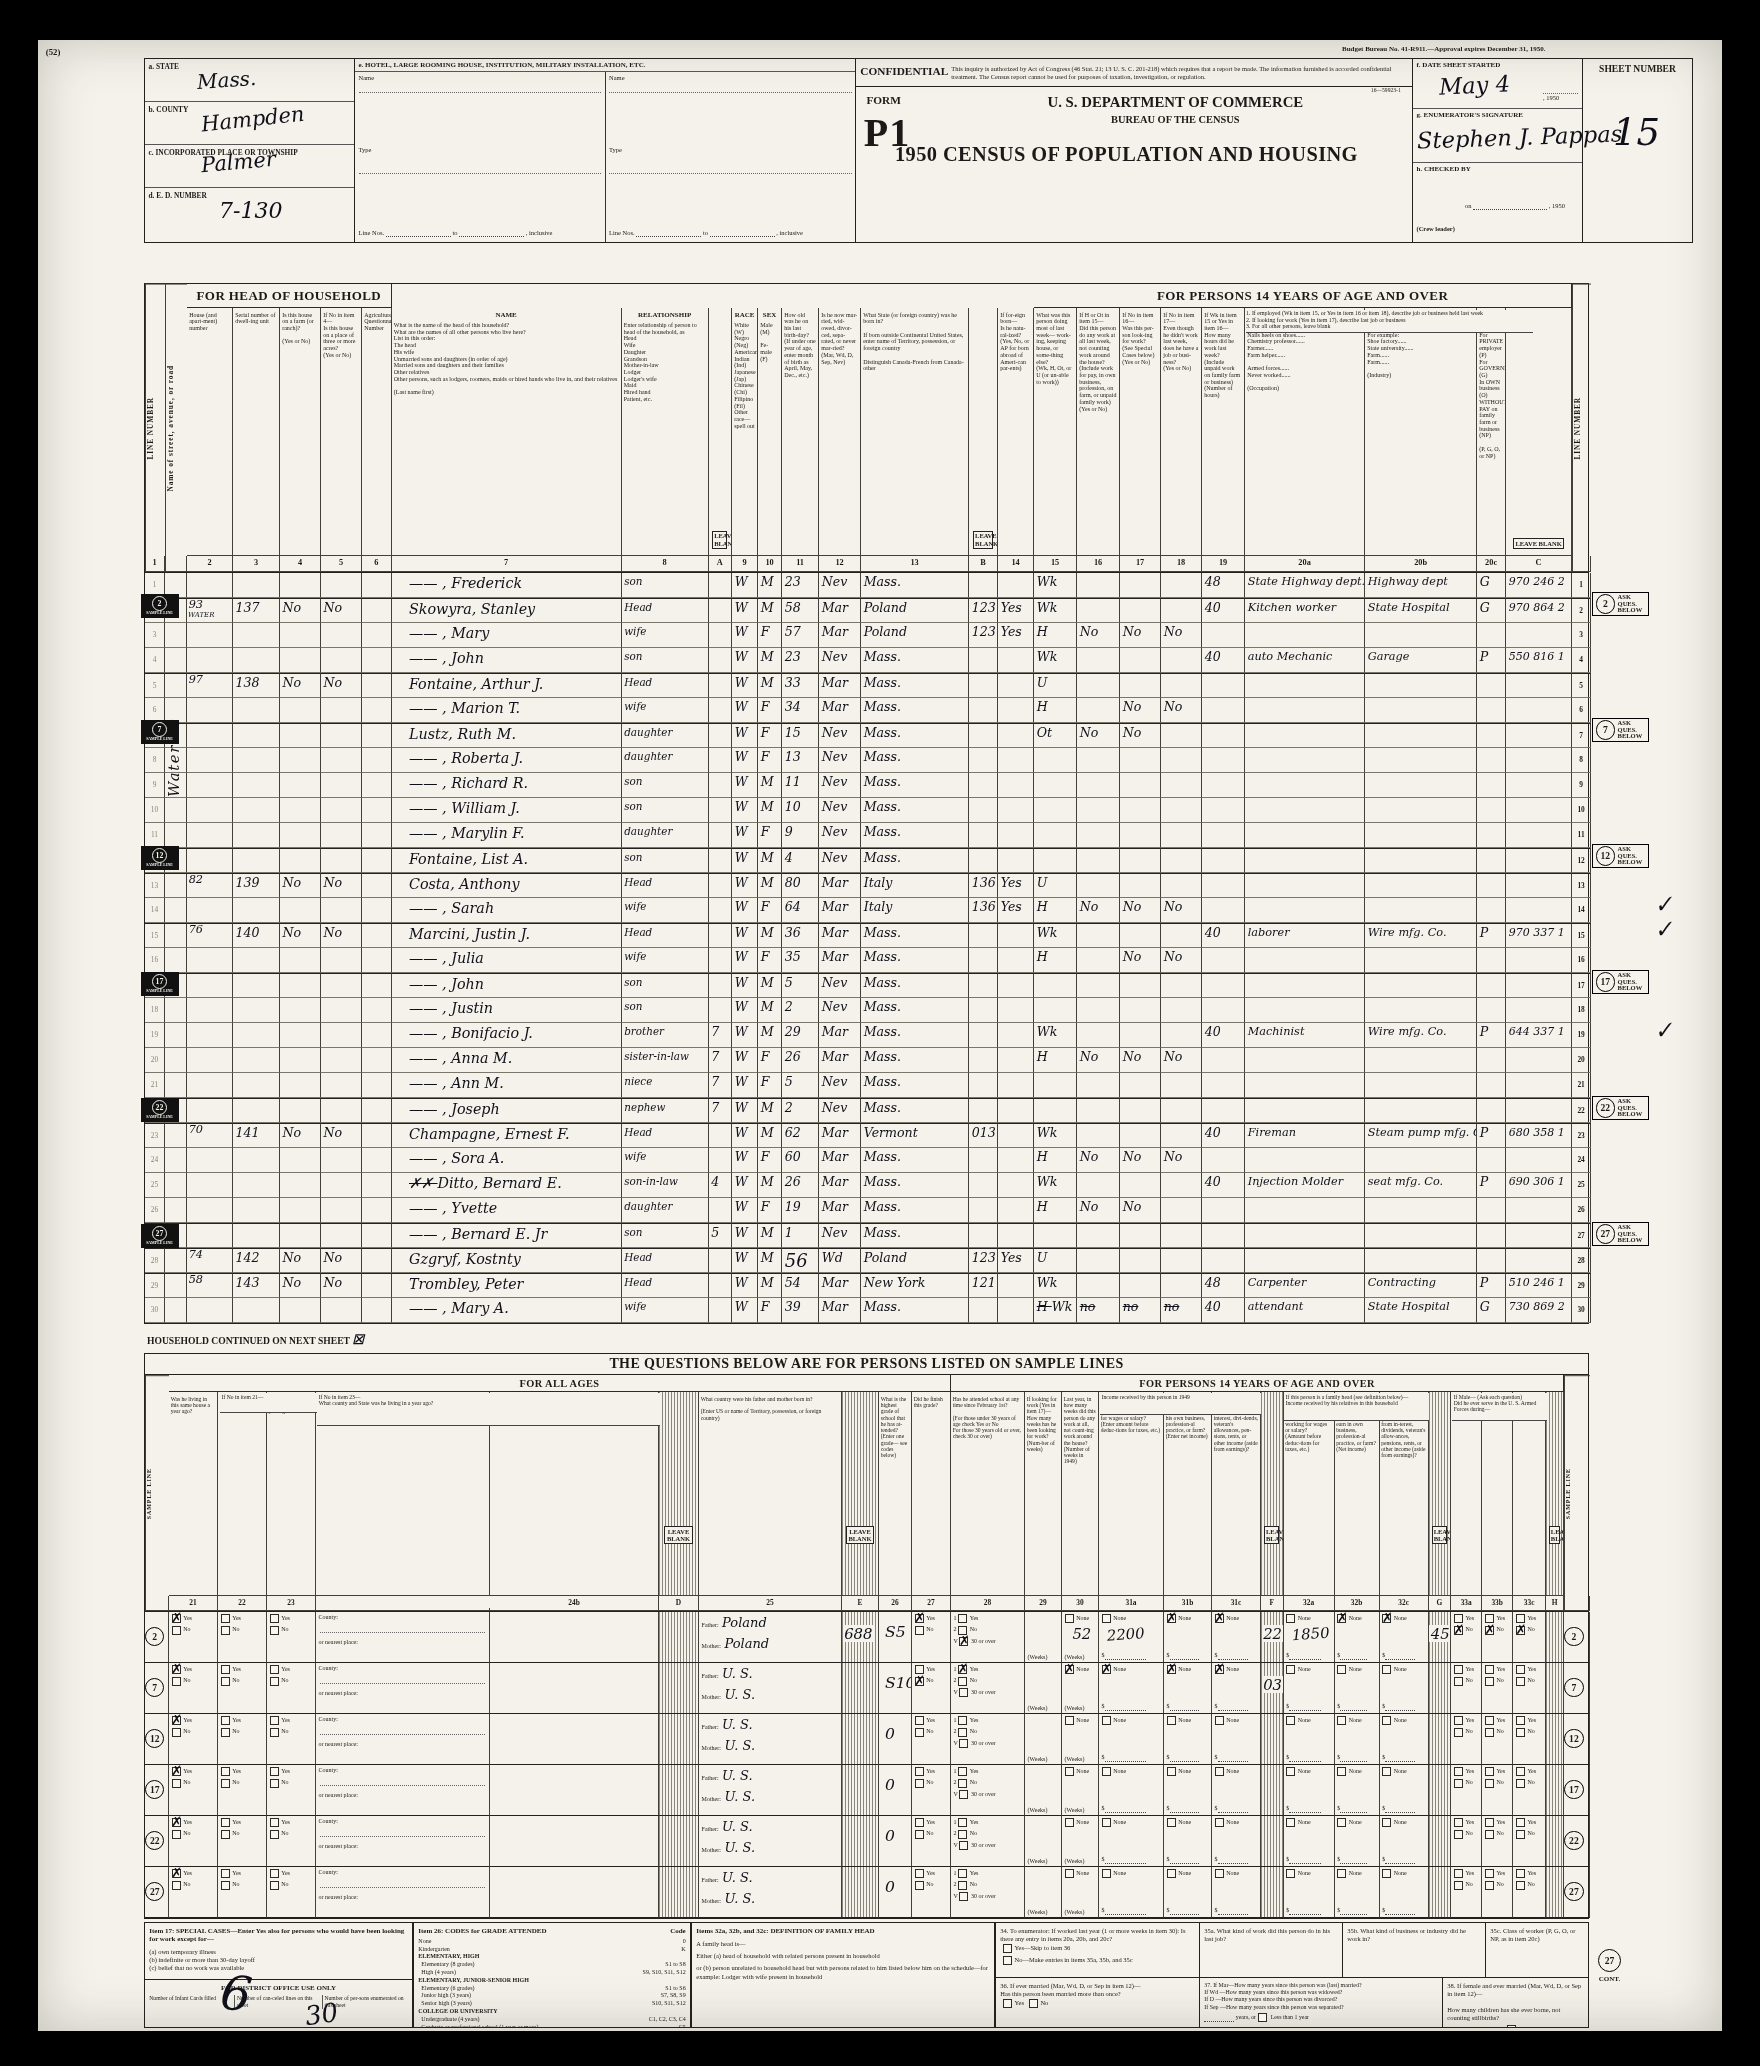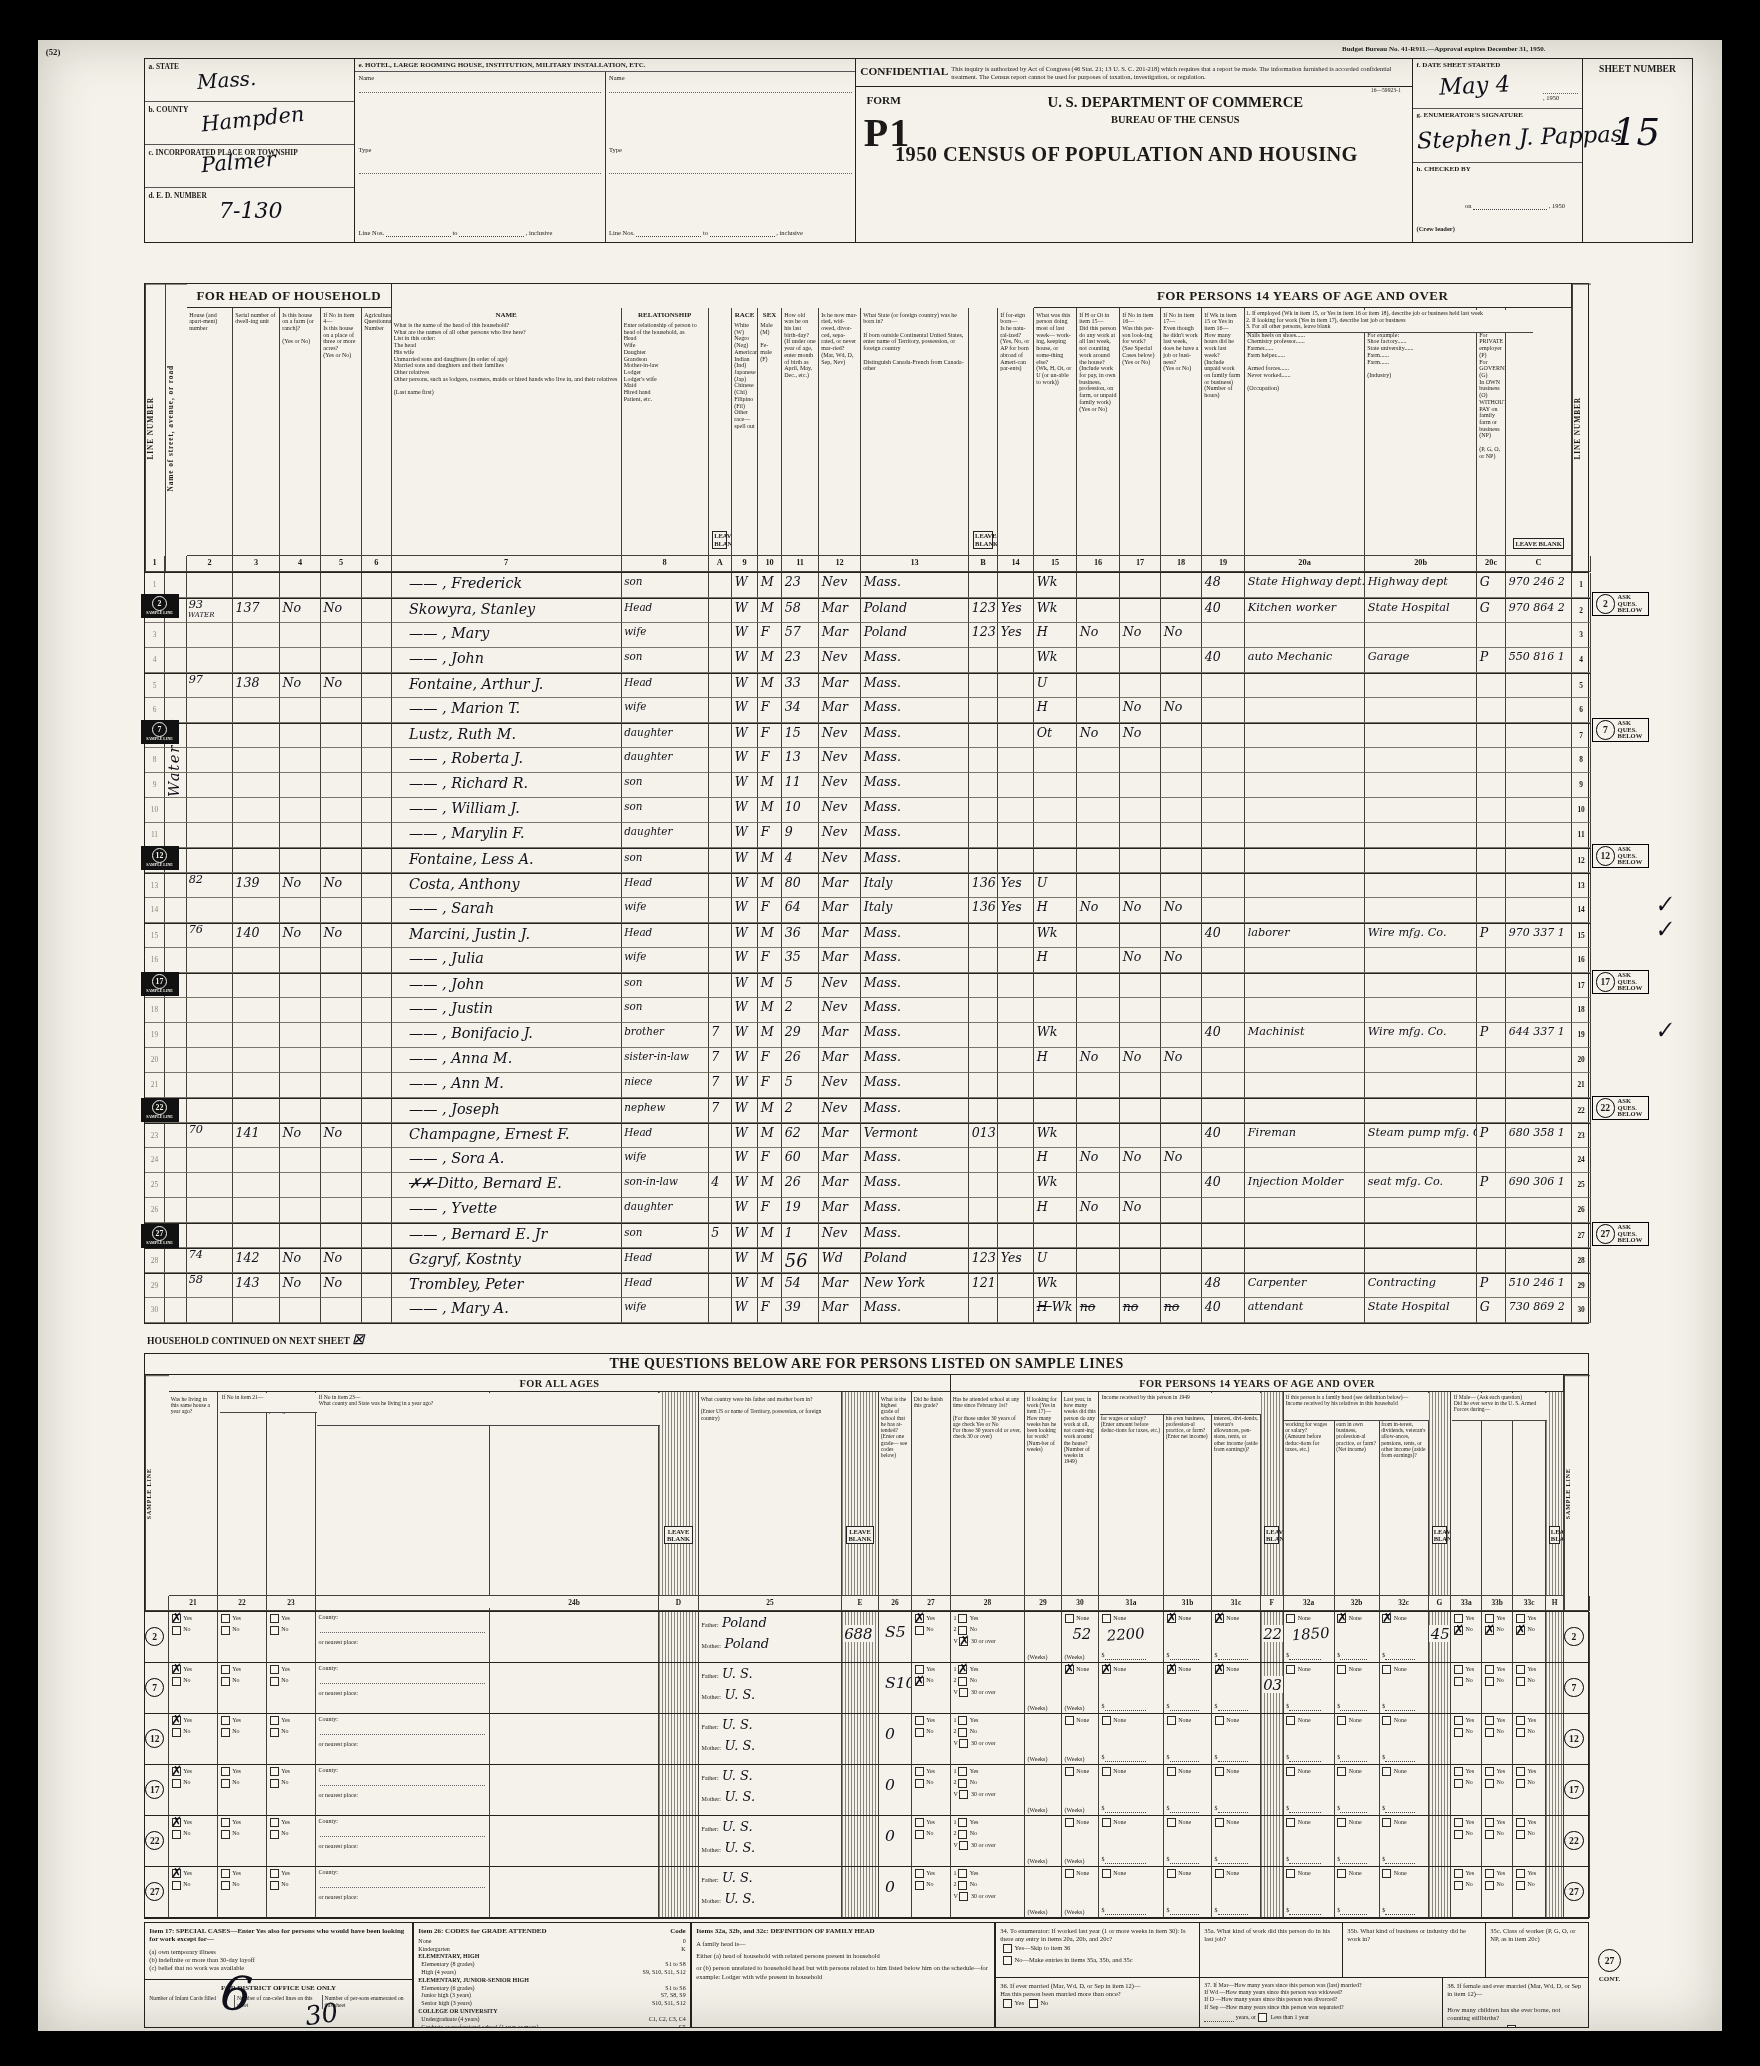--- a/index.html
+++ b/index.html
@@ -828,21 +828,21 @@
         <div class="cell" style="height: 25px; border-bottom: 0.7px solid rgb(122, 118, 108);"></div>
         <div class="cell" style="height: 25px; border-bottom: 0.7px solid rgb(122, 118, 108); font-size: 7.4px; text-align: center; padding-top: 7px; font-weight: bold;">11</div>
         <div class="cell" style="height: 25px; border-bottom: 0.7px solid rgb(122, 118, 108); border-top: 1.3px solid rgb(35, 33, 29); font-size: 7.4px; text-align: center; padding-top: 7px; color: rgb(138, 133, 120);">12</div>
         <div class="cell" style="height: 25px; border-bottom: 0.7px solid rgb(122, 118, 108); border-top: 1.3px solid rgb(35, 33, 29);"></div>
         <div class="cell" style="height: 25px; border-bottom: 0.7px solid rgb(122, 118, 108); border-top: 1.3px solid rgb(35, 33, 29);"></div>
         <div class="cell" style="height: 25px; border-bottom: 0.7px solid rgb(122, 118, 108); border-top: 1.3px solid rgb(35, 33, 29);"></div>
         <div class="cell" style="height: 25px; border-bottom: 0.7px solid rgb(122, 118, 108); border-top: 1.3px solid rgb(35, 33, 29);"></div>
         <div class="cell" style="height: 25px; border-bottom: 0.7px solid rgb(122, 118, 108); border-top: 1.3px solid rgb(35, 33, 29);"></div>
         <div class="cell" style="height: 25px; border-bottom: 0.7px solid rgb(122, 118, 108); border-top: 1.3px solid rgb(35, 33, 29);"></div>
         <div class="cell" style="height: 25px; border-bottom: 0.7px solid rgb(122, 118, 108); border-top: 1.3px solid rgb(35, 33, 29);">
-          <span class="hw" style="font-size: 14.3px; line-height: 1; display: block; padding: 3.5px 1.7px 0px 17.4px; white-space: nowrap;">Fontaine, Less A.</span>
+          <span class="hw" style="font-size: 14.3px; line-height: 1; display: block; padding: 3.5px 1.7px 0px 17.4px; white-space: nowrap;">Fontaine, List A.</span>
         </div>
         <div class="cell" style="height: 25px; border-bottom: 0.7px solid rgb(122, 118, 108); border-top: 1.3px solid rgb(35, 33, 29);">
           <span class="hw" style="font-size: 10.4px; line-height: 1; display: block; padding: 3.5px 1.7px 0px 2.6px; white-space: nowrap;">son</span>
         </div>
         <div class="cell" style="height: 25px; border-bottom: 0.7px solid rgb(122, 118, 108); border-top: 1.3px solid rgb(35, 33, 29);"></div>
         <div class="cell" style="height: 25px; border-bottom: 0.7px solid rgb(122, 118, 108); border-top: 1.3px solid rgb(35, 33, 29);">
           <span class="hw" style="font-size: 12.6px; line-height: 1; display: block; padding: 3.5px 1.7px 0px 2.6px; white-space: nowrap;">W</span>
         </div>
         <div class="cell" style="height: 25px; border-bottom: 0.7px solid rgb(122, 118, 108); border-top: 1.3px solid rgb(35, 33, 29);">
           <span class="hw" style="font-size: 12.6px; line-height: 1; display: block; padding: 3.5px 1.7px 0px 2.6px; white-space: nowrap;">M</span>

